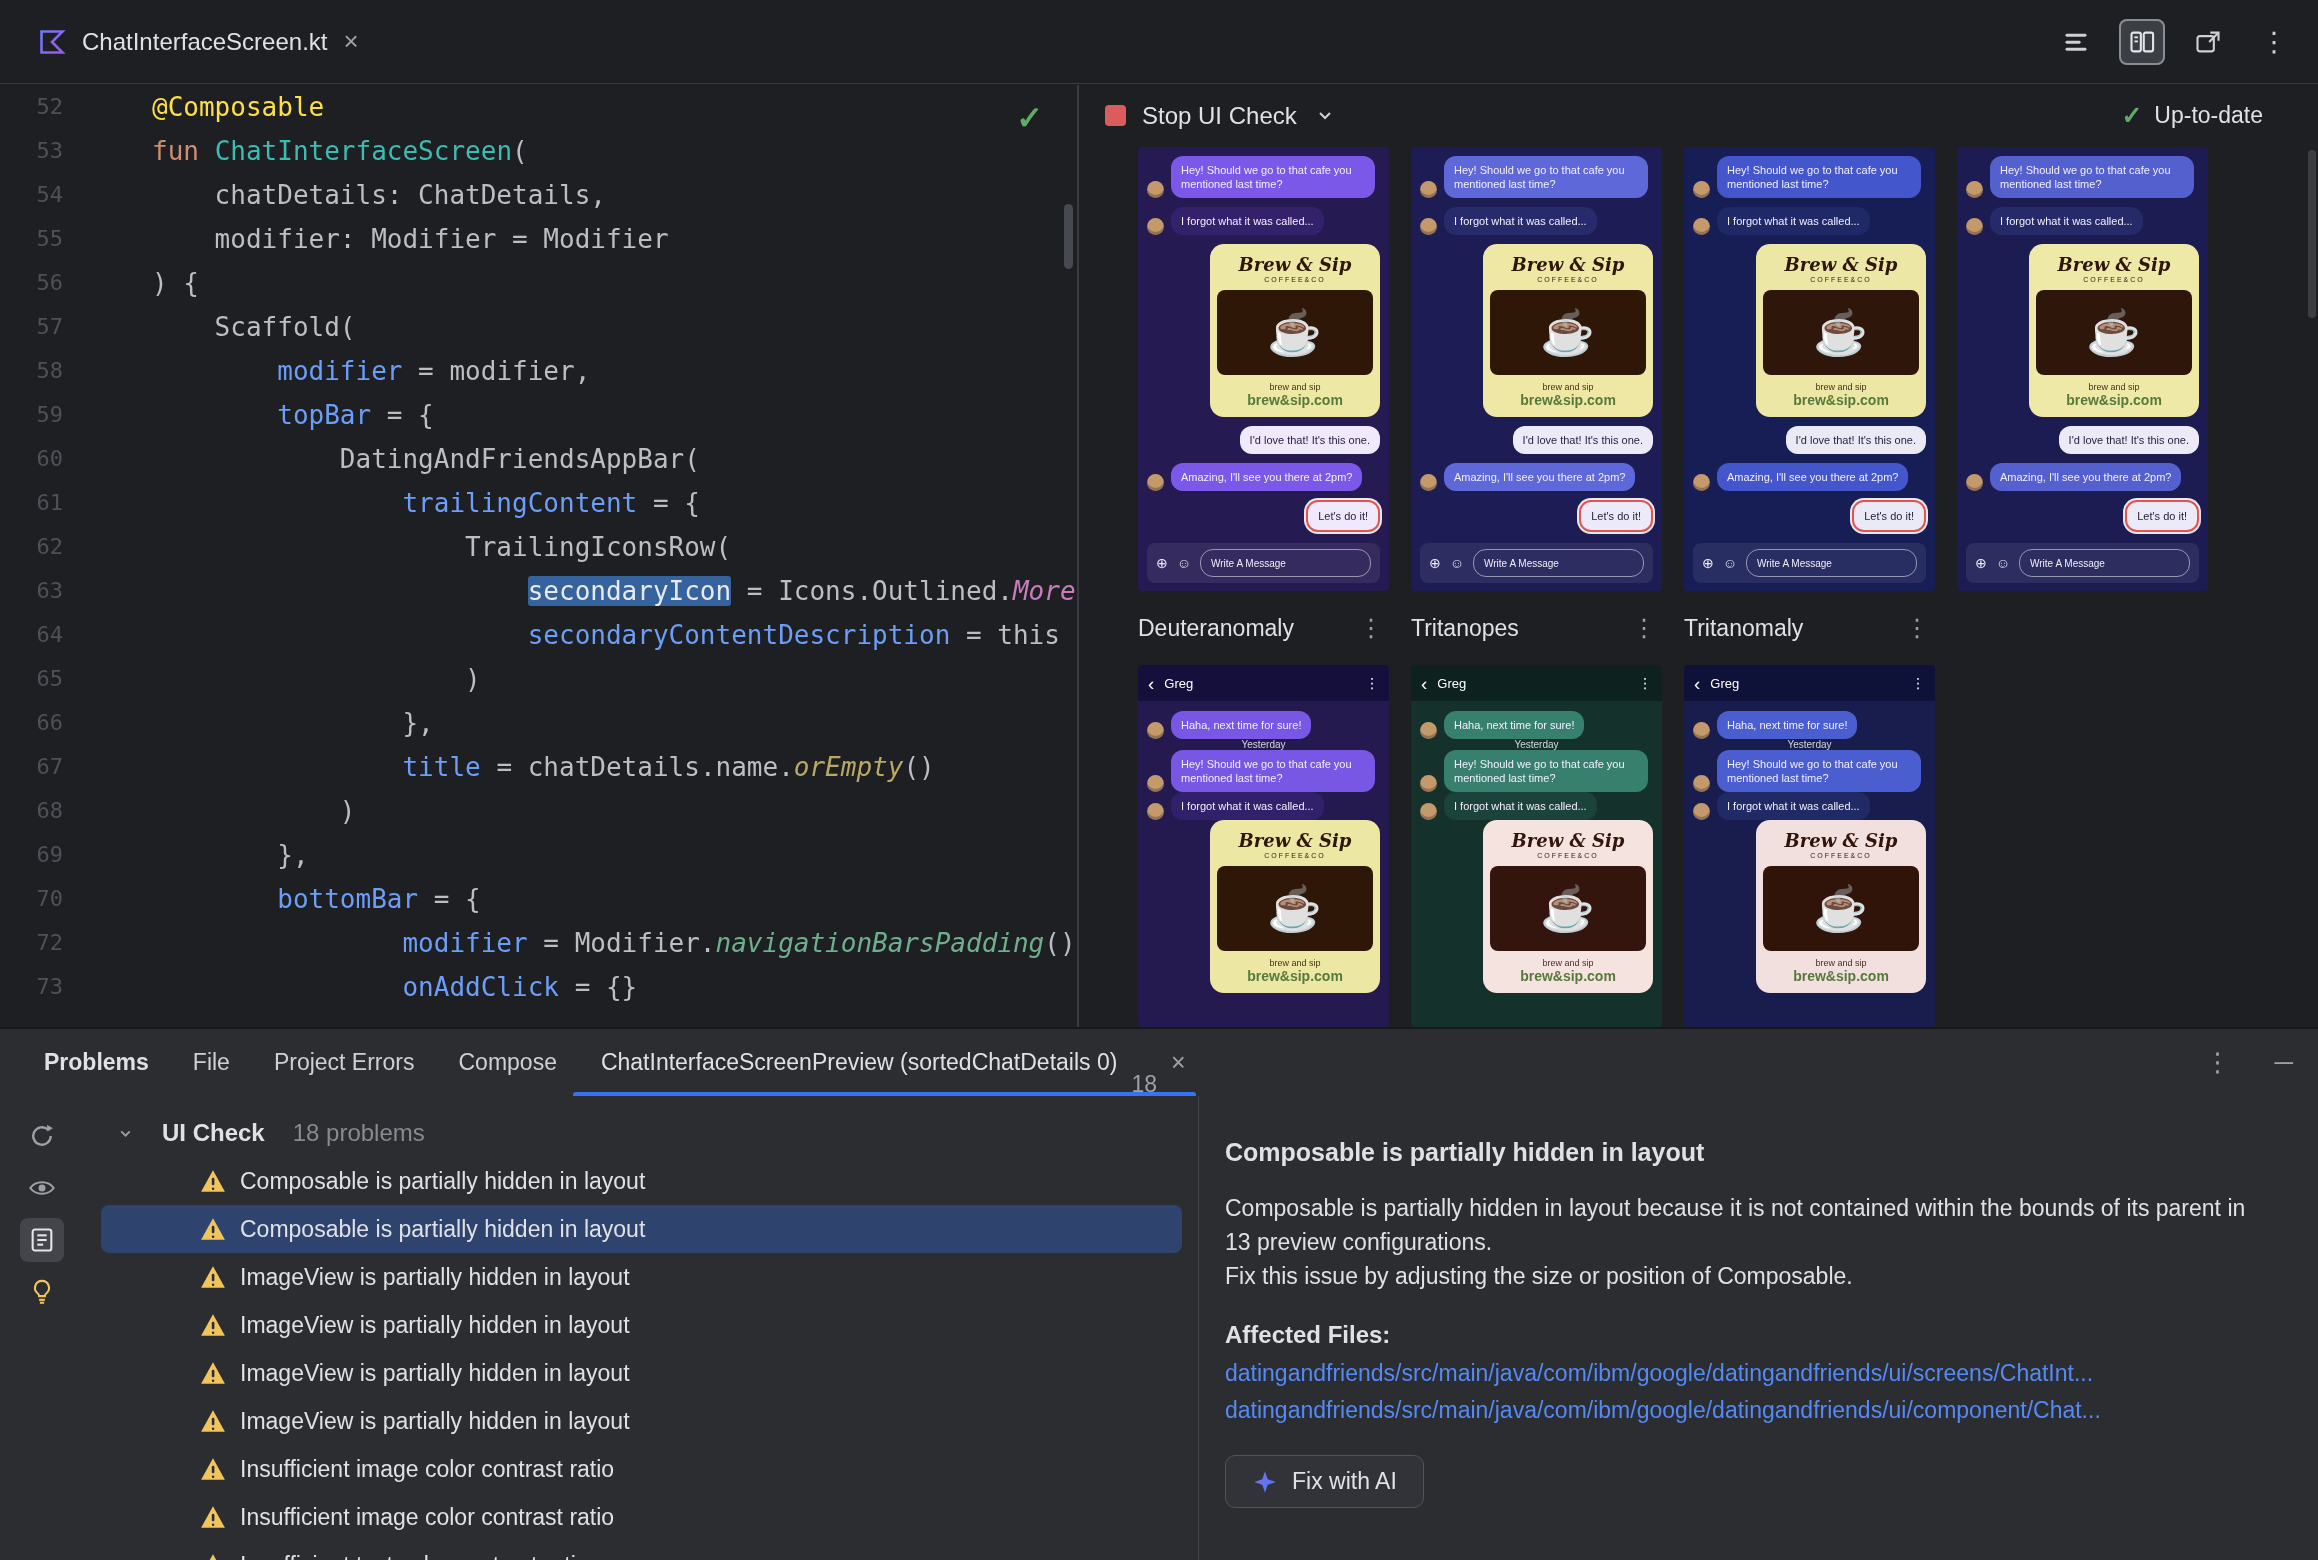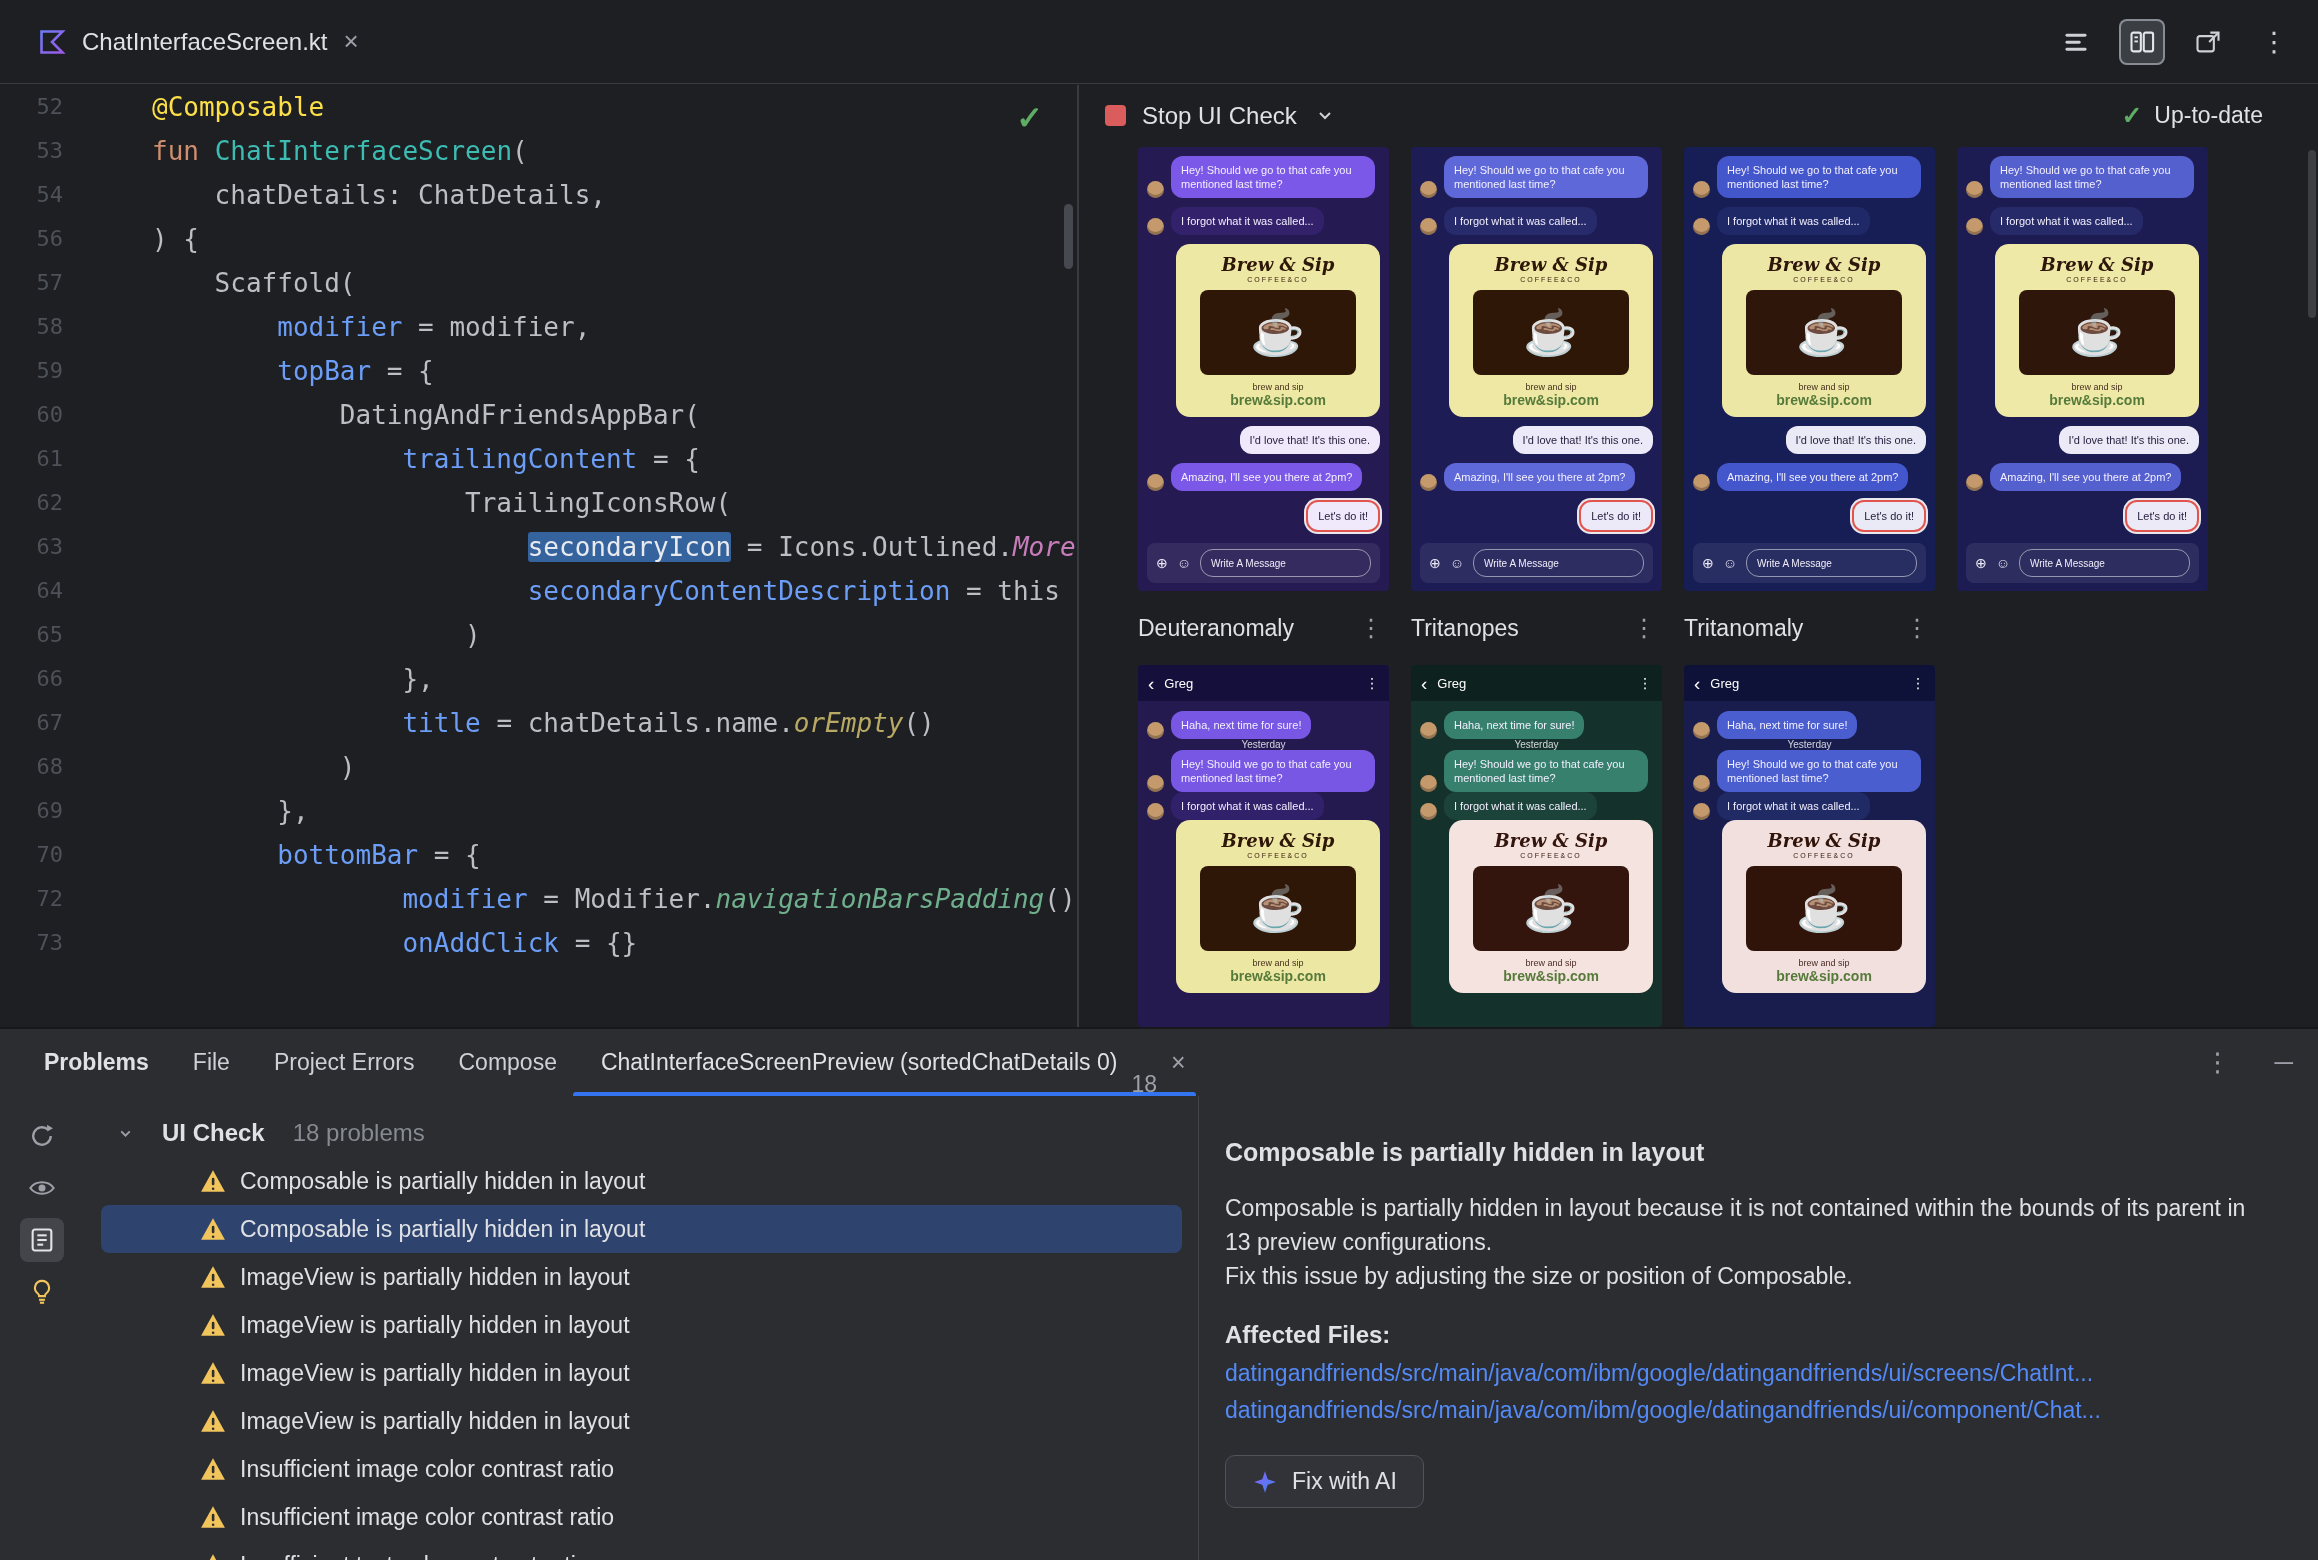--- a/index.html
+++ b/index.html
@@ -59,21 +59,21 @@
   .ab-kebab{font-size:14px;}
   .msg-row{display:flex;gap:7px;align-items:flex-end;}
   .msg-row.out{justify-content:flex-end;}
   .avatar{width:17px;height:17px;border-radius:50%;background:#C49A6C;flex:none;box-shadow:inset 0 -3px 0 rgba(0,0,0,.25);}
   .bubble{max-width:204px;padding:7px 10px;border-radius:12px;font-size:11px;line-height:14px;color:#F2EFFE;}
   .bubble.b1{background:var(--b1);}
   .bubble.b2{background:var(--b2);}
   .bubble.outb{background:var(--out);color:#2A2140;}
   .bubble.flagged{border:2px solid #E2544E;box-shadow:0 0 0 2px rgba(255,255,255,.9);}
   .day{text-align:center;font-size:10px;color:rgba(255,255,255,.8);}
-  .coffee-card{width:204px;background:var(--card);border-radius:14px;padding:10px 8px 9px;color:var(--ink);display:flex;flex-direction:column;align-items:center;flex:none;text-align:center;}
+  .coffee-card{width:170px;background:var(--card);border-radius:14px;padding:10px 8px 9px;color:var(--ink);display:flex;flex-direction:column;align-items:center;flex:none;text-align:center;}
   .cc-title{font-family:"DejaVu Serif",serif;font-style:italic;font-weight:bold;font-size:18px;}
   .cc-sub{font-size:7px;letter-spacing:2px;margin-top:1px;}
   .cc-img{margin-top:7px;width:156px;height:85px;background:var(--ink);border-radius:8px;display:flex;align-items:center;justify-content:center;font-size:44px;color:#EFE3C2;}
   .cc-l1{font-size:9px;margin-top:7px;opacity:.9;}
   .cc-l2{font-size:14px;font-weight:bold;color:#567A39;}
   .msgbar{display:flex;align-items:center;gap:9px;background:rgba(255,255,255,.08);border-radius:8px;padding:6px 9px;margin-top:2px;}
   .mb-ic{color:#EDEBF7;font-size:14px;line-height:1;}
   .mb-pill{flex:1;height:28px;border:1px solid rgba(255,255,255,.5);border-radius:13px;display:flex;align-items:center;padding:0 10px;font-size:10px;color:#F0EDF9;}
 
   
@@ -157,20 +157,24 @@
   </div>
       <div class="code-line">
     <span class="ln">53</span>
     <span class="code"><span class="seg-kw">fun </span><span class="seg-fn">ChatInterfaceScreen</span><span class="seg-pl">(</span></span>
   </div>
       <div class="code-line">
     <span class="ln">54</span>
     <span class="code"><span class="seg-pl">    chatDetails: ChatDetails,</span></span>
   </div>
       <div class="code-line">
+    <span class="ln">55</span>
+    <span class="code"><span class="seg-pl">    modifier: Modifier = Modifier</span></span>
+  </div>
+      <div class="code-line">
     <span class="ln">56</span>
     <span class="code"><span class="seg-pl">) {</span></span>
   </div>
       <div class="code-line">
     <span class="ln">57</span>
     <span class="code"><span class="seg-pl">    Scaffold(</span></span>
   </div>
       <div class="code-line">
     <span class="ln">58</span>
     <span class="code"><span class="seg-pl">        </span><span class="seg-np">modifier</span><span class="seg-pl"> = modifier,</span></span>

